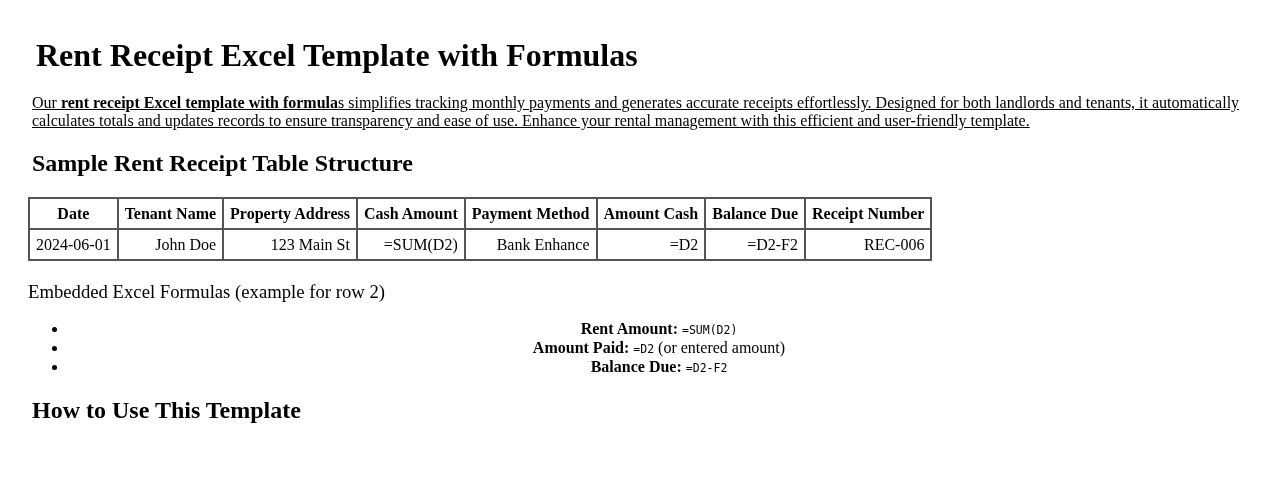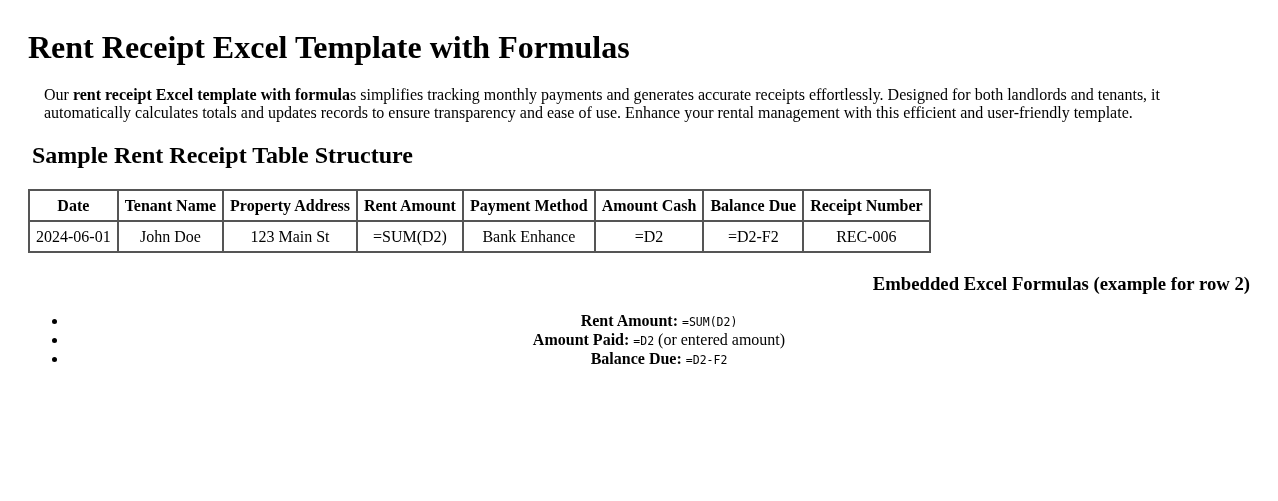--- a/index.html
+++ b/index.html
@@ -3,37 +3,37 @@
 <meta charset="utf-8">
 <style>
   html, body { margin: 0; padding: 0; background: #ffffff; }
   body {
     width: 1278px; height: 501px; overflow: hidden;
     font-family: "Liberation Serif", "DejaVu Serif", serif;
     color: #000; font-size: 16px; line-height: 18px;
   }
   .page { padding: 0 28px; }
   h1 {
-    font-size: 32px; font-weight: bold; margin: 0; padding-top: 31px;
+    font-size: 32px; font-weight: bold; margin: 8px; padding-top: 31px;
     line-height: 32px; height: 32px;
   }
-  p.intro { margin: 23px 0 0 16px; line-height: 18px; }
+  p.intro { margin: 23px 0 0 4px; line-height: 18px; text-decoration: underline; }
   h2 { font-size: 24px; font-weight: bold; margin: 4px; line-height: 26px; }
   h2.sample { margin-top: 20px; }
   table {
     border-collapse: separate; border-spacing: 0;
     border: 1px solid #555; margin-top: 21px;
   }
   th, td {
     border: 1px solid #555; padding: 0 6px; height: 29px;
     font-size: 16px; white-space: nowrap;
   }
   th { font-weight: bold; text-align: center; margin-left: 32px; }
-  td { text-align: center; }
-  h3 { font-size: 18.7px; font-weight: bold; margin: 21px 0 0 0; line-height: 20px; text-align: right; }
+  td { text-align: right; }
+  h3 { font-size: 18.7px; font-weight: normal; margin: 21px 0 0 0; line-height: 20px; }
   ul { margin: 18px 0 0 0; padding-left: 40px; }
   ul li { line-height: 18px; text-align: center; }
   code { font-family: "DejaVu Sans Mono", monospace; font-size: 11.5px; }
   h2.howto { margin-top: 20px; }
   ol { margin: 20px 0 0 0; padding-left: 40px; }
   ol li { line-height: 18px; }
 </style>
 </head>
 <body>
 
@@ -43,21 +43,21 @@
   <p class="intro"><span>Our </span><strong>rent receipt Excel template with formula</strong><span>s simplifies tracking monthly payments and generates accurate receipts effortlessly. Designed for both landlords and tenants, it automatically calculates totals and updates records to ensure transparency and ease of use. Enhance your rental management with this efficient and user-friendly template.</span></p>
 
   <h2 class="sample">Sample Rent Receipt Table Structure</h2>
 
   <table>
     <thead>
       <tr>
         <th>Date</th>
         <th>Tenant Name</th>
         <th>Property Address</th>
-        <th>Rent Amount</th>
+        <th>Cash Amount</th>
         <th>Payment Method</th>
         <th>Amount Cash</th>
         <th>Balance Due</th>
         <th>Receipt Number</th>
       </tr>
     </thead>
     <tbody>
       <tr>
         <td>2024-06-01</td>
         <td>John Doe</td>
@@ -71,13 +71,14 @@
     </tbody>
   </table>
 
   <h3>Embedded Excel Formulas (example for row 2)</h3>
   <ul>
     <li><strong>Rent Amount:</strong> <code>=SUM(D2)</code><span></span></li>
     <li><strong>Amount Paid:</strong> <code>=D2</code><span> (or entered amount)</span></li>
     <li><strong>Balance Due:</strong> <code>=D2-F2</code><span></span></li>
   </ul>
 
+  <h2 class="howto">How to Use This Template</h2>
 </div>
 
 </body></html>

